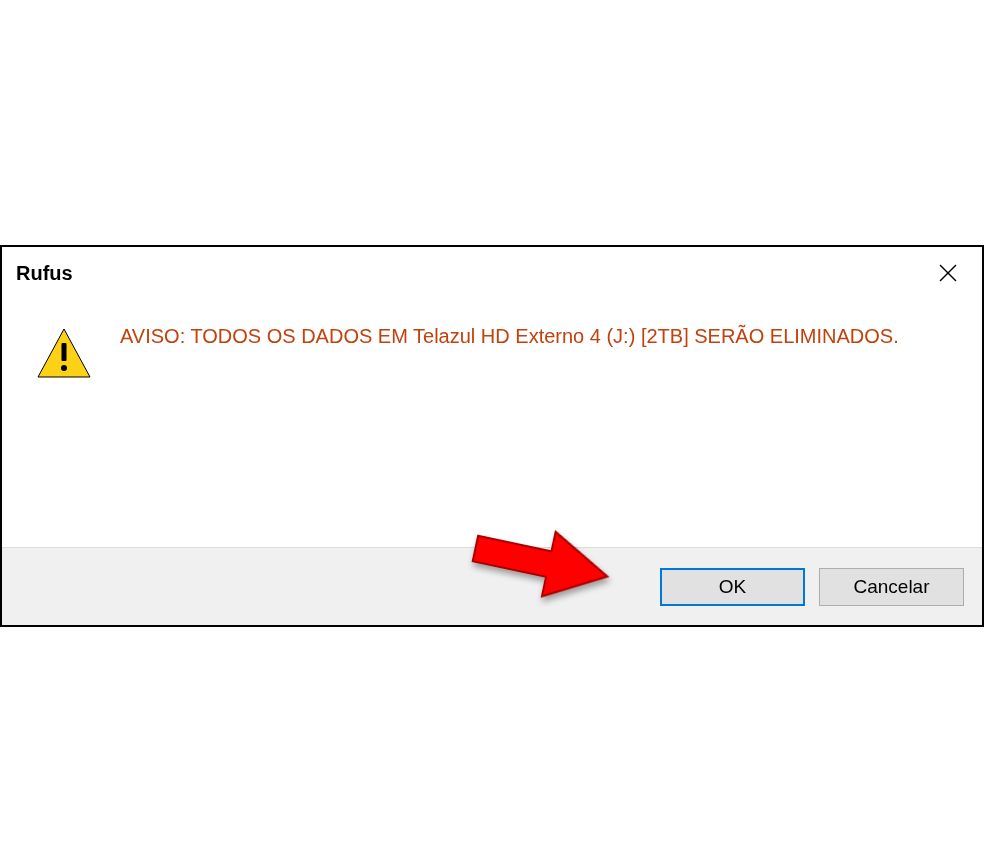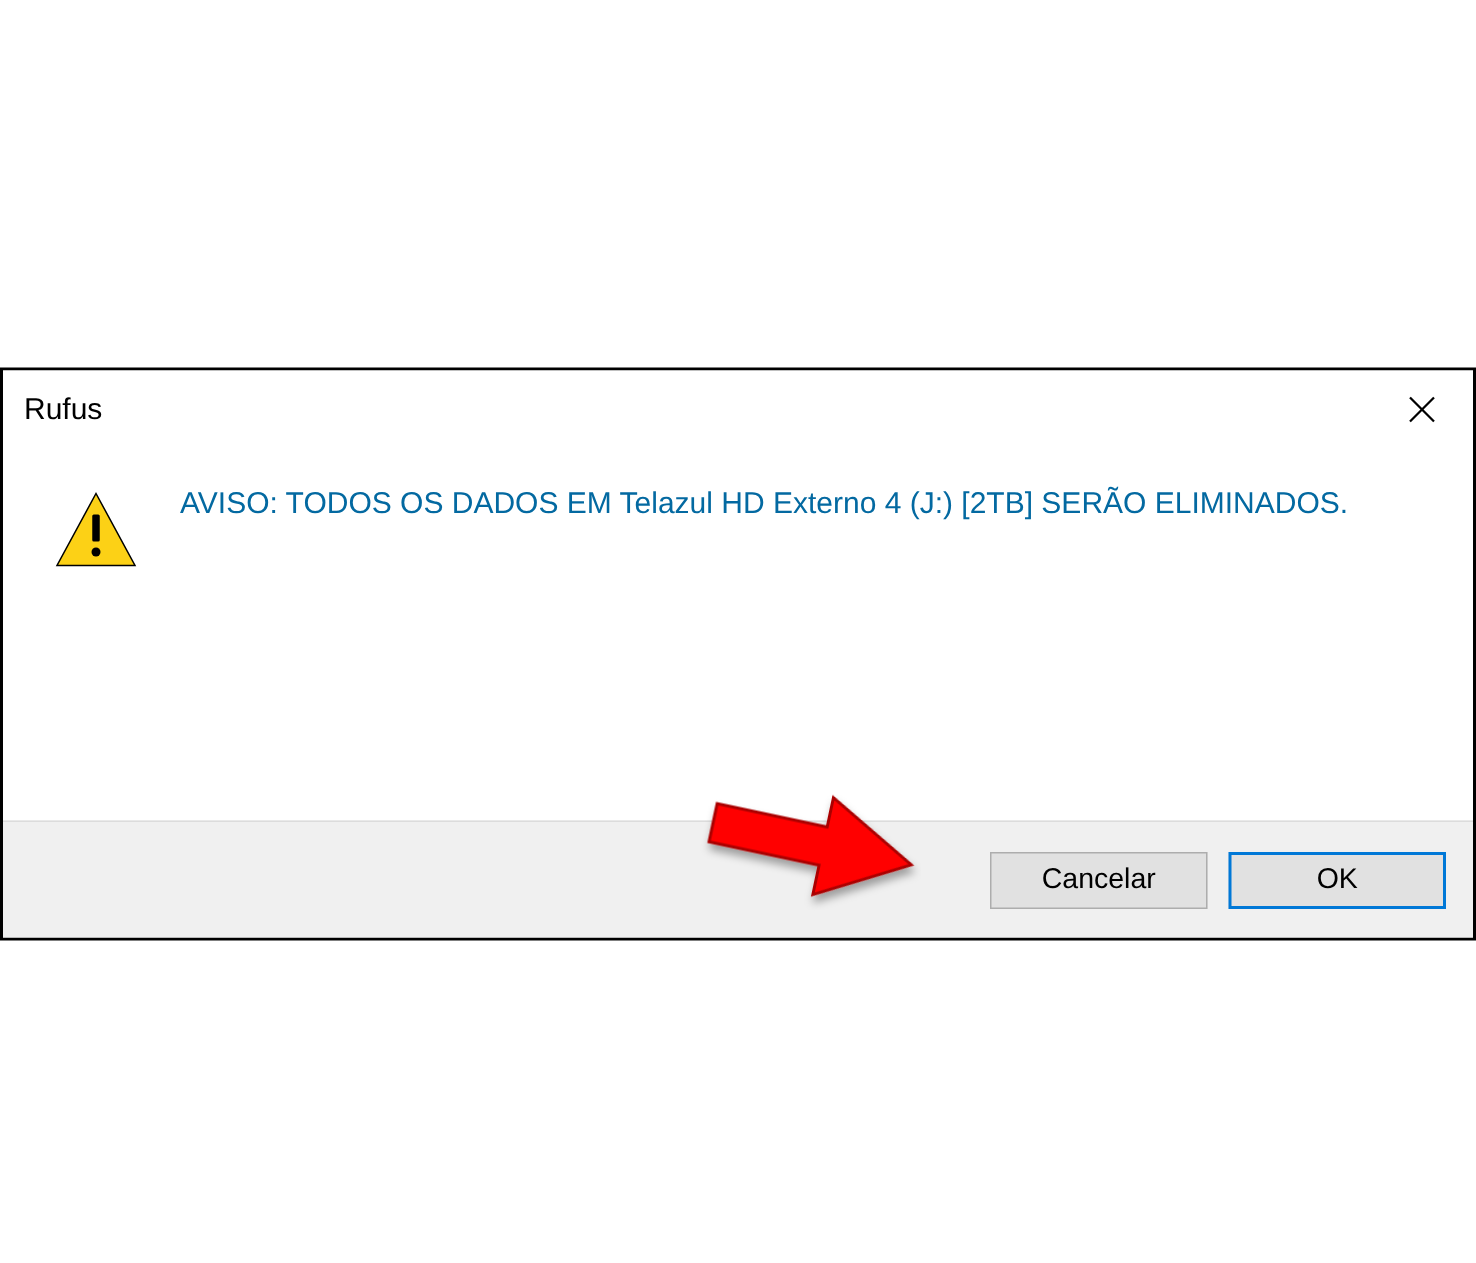--- a/index.html
+++ b/index.html
@@ -31,21 +31,21 @@
       display: flex;
       align-items: center;
       justify-content: space-between;
       padding: 0 12px 0 14px;
       background: #ffffff;
     }
     
     .title {
       font-size: 20px;
       color: #000000;
-      font-weight: 400;
+      font-weight: 700;
       text-align: right;
     }
     
     .close-btn {
       width: 44px;
       height: 40px;
       display: flex;
       align-items: center;
       justify-content: center;
       cursor: pointer;
@@ -68,21 +68,21 @@
     .icon-warning {
       flex-shrink: 0;
       width: 56px;
       height: 52px;
       margin-top: 4px;
     }
     
     .message {
       font-size: 20px;
       line-height: 1.35;
-      color: #0369a1;
+      color: #c2410c;
       padding-right: 20px;
     }
     
     .button-bar {
       position: absolute;
       bottom: 0;
       left: 0;
       right: 0;
       height: 78px;
       background: #f0f0f0;
@@ -143,22 +143,22 @@
       <svg viewBox="0 0 56 52" width="56" height="52">
         <polygon points="28,2 54,50 2,50" fill="#fcd116" stroke="#000000" stroke-width="1"></polygon>
         <rect x="25.5" y="16" width="5" height="18" fill="#000000" rx="1"></rect>
         <circle cx="28" cy="41" r="3" fill="#000000"></circle>
       </svg>
     </div>
     <div class="message"><span>AVISO: TODOS OS DADOS EM Telazul HD Externo 4 (J:) [2TB] SERÃO ELIMINADOS.</span><br></div>
   </div>
 
   <div class="button-bar">
+    <button class="btn btn-primary">OK</button>
     <button class="btn">Cancelar</button>
-    <button class="btn btn-primary">OK</button>
 
     <div class="arrow-annotation">
       <svg viewBox="0 0 150 90" width="150" height="90">
         <defs>
           <filter id="shadow" x="-20%" y="-20%" width="140%" height="140%">
             <feDropShadow dx="2" dy="4" stdDeviation="3" flood-color="#000" flood-opacity="0.35"></feDropShadow>
           </filter>
         </defs>
         <g transform="rotate(12 75 45)">
           <path d="M 10 32 L 85 32 L 85 12 L 145 45 L 85 78 L 85 58 L 10 58 Z" fill="#ff0000" stroke="#aa0000" stroke-width="2" filter="url(#shadow)"></path>

